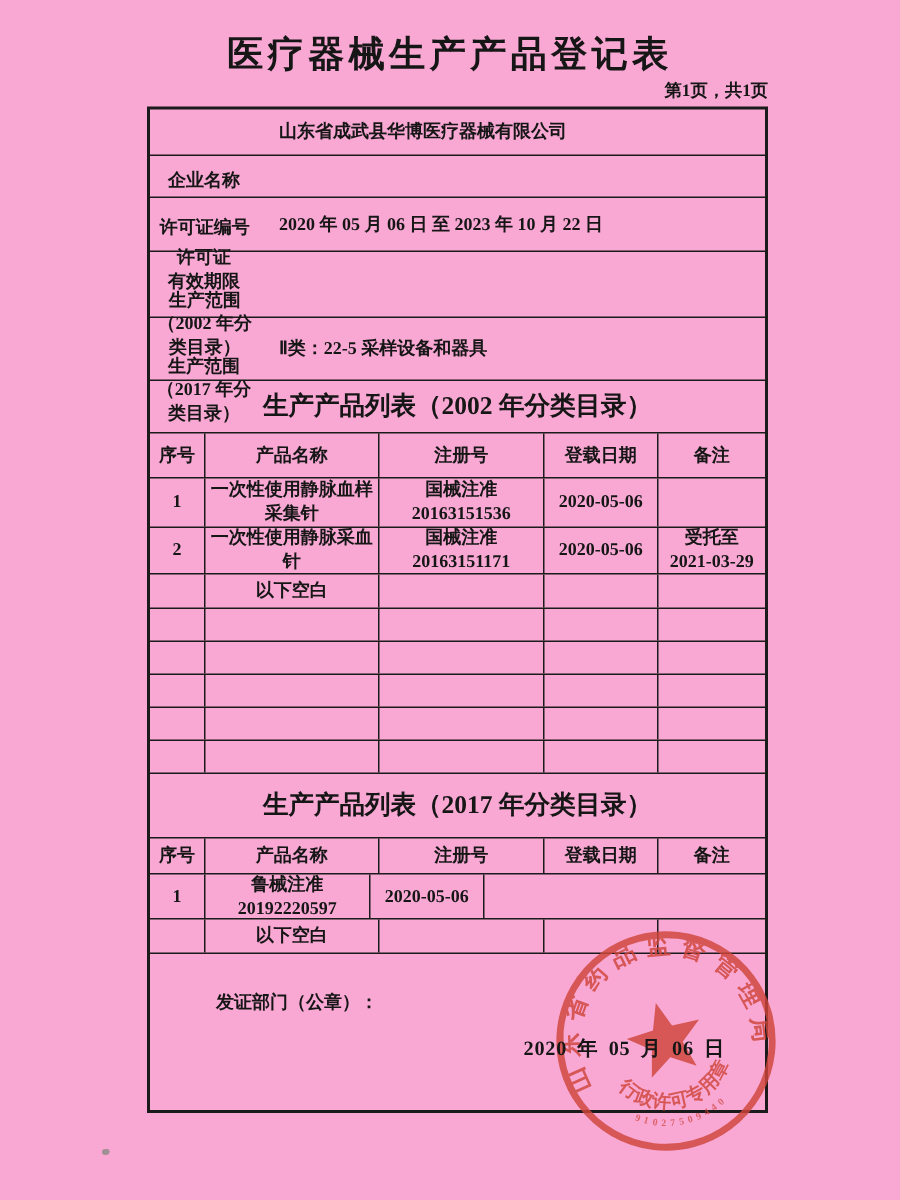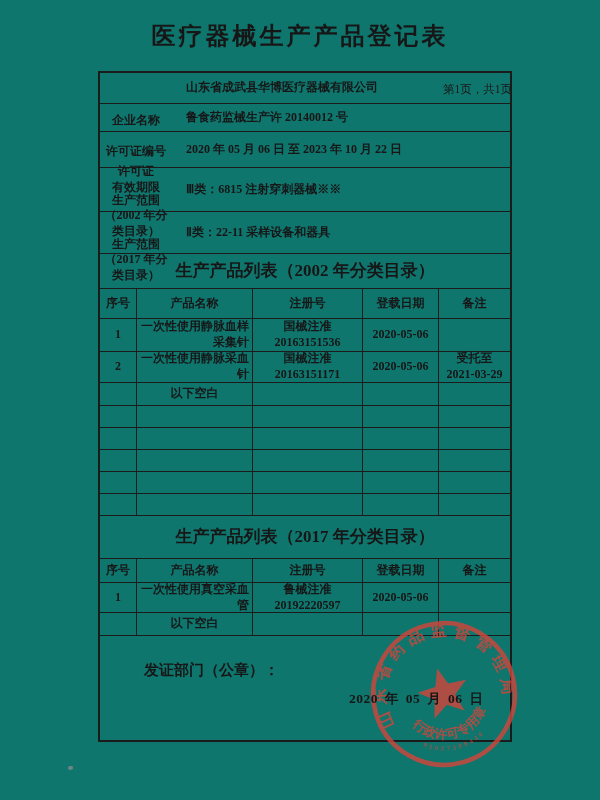--- a/index.html
+++ b/index.html
@@ -1,38 +1,38 @@
 <!DOCTYPE html>
 <html><head>
 <meta charset="utf-8">
 <style>
   * { margin:0; padding:0; box-sizing:border-box; }
   html,body { width:600px; height:800px; }
   body { font-family:"Liberation Serif","DejaVu Serif",serif; background:#e9e7e4; }
-  .page { position:relative; width:600px; height:800px; background:#0f766e; overflow:hidden; color:#161616; }
+  .page { position:relative; width:600px; height:800px; background:#f9a8d4; overflow:hidden; color:#161616; }
   .doc-title { position:absolute; top:20px; left:0; width:100%; text-align:center;
                font-size:24px; font-weight:bold; letter-spacing:3px; }
   .page-info { position:absolute; top:53px; left:98px; width:414px; text-align:right;
-               font-size:11.5px; font-weight:normal;margin-top:29px; }
+               font-size:11.5px; font-weight:bold; }
   .doc-table { position:absolute; left:98px; top:71px; width:414px; border:2px solid #1b1b1b; background:transparent; }
   .row { display:flex; align-items:stretch; border-bottom:1.6px solid #1b1b1b; }
   .row:last-child { border-bottom:none; }
   .cell { border-right:1.6px solid #1b1b1b; display:flex; align-items:center; justify-content:center;
           text-align:center; font-weight:bold; font-size:12px; line-height:1.3; white-space:pre-line; }
   .cell:last-child { border-right:none; }
   .lab { width:73px;margin-top:48px; }
   .val { flex:1; justify-content:flex-start; text-align:left; padding-left:13px;font-family:Liberation Serif, serif; }
   .c-no   { width:37px; }
-  .c-name { width:116px; padding:0 3px;text-align:right; }
+  .c-name { width:116px; padding:0 3px; }
   .c-reg  { width:110px; }
   .c-date { width:76px; }
   .c-note { flex:1; }
   .section-title { flex:1; font-size:17px; }
   .footer-cell { position:relative; flex:1; display:block; }
-  .issuing-label { position:absolute; left:44px; top:25px; font-size:15px; font-weight:bold; }
+  .issuing-label { position:absolute; left:44px; top:25px; font-size:12px; font-weight:bold; }
   .issue-date { position:absolute; left:349px; top:690px; font-size:13.5px; font-weight:bold;
                 letter-spacing:.5px; word-spacing:3px; z-index:6; }
   .seal { position:absolute; left:358px; top:608px; width:172px; height:172px;
           transform:rotate(-15deg); z-index:5; opacity:.82; }
   .speck { position:absolute; left:68px; top:766px; width:5px; height:4px;
            background:#8a8a84; border-radius:50% 40% 60% 50%; opacity:.8; }
 </style>
 </head>
 <body>
 
@@ -42,38 +42,36 @@
   <div class="page-info">第1页，共1页</div>
 
   <div class="doc-table">
 
     <div class="row" style="height:31px">
       <div class="cell lab">企业名称</div>
       <div class="cell val">山东省成武县华博医疗器械有限公司</div>
     </div>
     <div class="row" style="height:28px">
       <div class="cell lab">许可证编号</div>
-      <div class="cell val">鲁食药监械生产许 20140012 号</div>
     </div>
     <div class="row" style="height:36px">
       <div class="cell lab">许可证
 有效期限</div>
       <div class="cell val">2020 年 05 月 06 日  至 2023 年 10 月 22 日</div>
     </div>
     <div class="row" style="height:44px">
       <div class="cell lab">生产范围
 （2002 年分
 类目录）</div>
-      <div class="cell val">Ⅲ类：6815 注射穿刺器械※※</div>
     </div>
     <div class="row" style="height:42px">
       <div class="cell lab">生产范围
 （2017 年分
 类目录）</div>
-      <div class="cell val">Ⅱ类：22-11 采样设备和器具</div>
+      <div class="cell val">Ⅱ类：22-5 采样设备和器具</div>
     </div>
 
     <div class="row" style="height:35px">
       <div class="cell section-title">生产产品列表（2002 年分类目录）</div>
     </div>
     <div class="row" style="height:30px">
       <div class="cell c-no">序号</div>
       <div class="cell c-name">产品名称</div>
       <div class="cell c-reg">注册号</div>
       <div class="cell c-date">登载日期</div>
@@ -144,21 +142,20 @@
     </div>
     <div class="row" style="height:24px">
       <div class="cell c-no">序号</div>
       <div class="cell c-name">产品名称</div>
       <div class="cell c-reg">注册号</div>
       <div class="cell c-date">登载日期</div>
       <div class="cell c-note">备注</div>
     </div>
     <div class="row" style="height:30px">
       <div class="cell c-no">1</div>
-      <div class="cell c-name">一次性使用真空采血管</div>
       <div class="cell c-reg">鲁械注准
 20192220597</div>
       <div class="cell c-date">2020-05-06</div>
       <div class="cell c-note"></div>
     </div>
     <div class="row" style="height:23px">
       <div class="cell c-no"></div>
       <div class="cell c-name">以下空白</div>
       <div class="cell c-reg"></div>
       <div class="cell c-date"></div>

